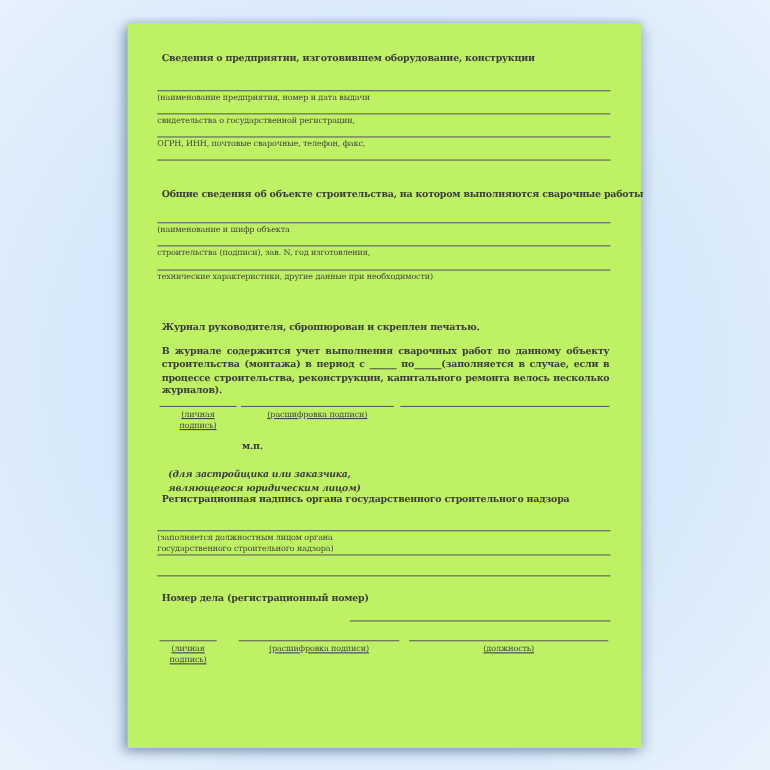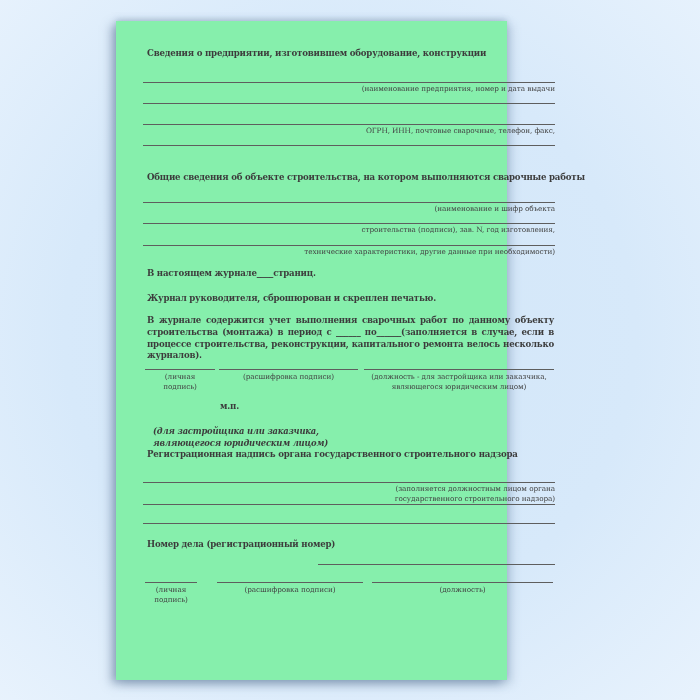--- a/index.html
+++ b/index.html
@@ -2,91 +2,90 @@
 <html><head>
 <meta charset="utf-8">
 <style>
   html,body{margin:0;padding:0;}
   body{
     width:700px;height:700px;overflow:hidden;position:relative;
     background:radial-gradient(circle 520px at 50% 48%, #d2e6f8 0%, #d7e9fa 55%, #e9f3fd 100%);
     font-family:"DejaVu Serif", serif;
   }
   .page{
-    position:absolute;left:116px;top:21px;width:391px;height:659px;
-    background:#86efac;
+    position:absolute;left:116px;top:21px;width:467px;height:659px;
+    background:#bef264;
     box-shadow:-5px 4px 9px rgba(88,114,146,0.50),
                5px 4px 9px rgba(120,146,176,0.30),
                0 -2px 6px rgba(118,144,174,0.35);
   }
   .bt{  
     position:absolute;left:31px;
     font:bold 8.6px/12px "DejaVu Serif", serif;
     color:#3c3c3c;letter-spacing:-0.2px;white-space:nowrap;
   }
   .para{
     position:absolute;left:31px;width:407px;
     font:bold 8.6px/11.8px "DejaVu Serif", serif;
     color:#3c3c3c;letter-spacing:-0.2px;
     text-align:justify;white-space:normal;
   }
   .rule{
     position:absolute;left:27px;width:412px;height:0;
     border-top:1px solid #5e5e5e;
   }
   .cap{  
-    position:absolute;left:27px;width:412px;text-align:right;
+    position:absolute;left:27px;width:412px;text-align:left;
     font:7.3px/10px "DejaVu Serif", serif;
     color:#424242;letter-spacing:-0.1px;
   }
   .sline{position:absolute;height:0;border-top:1px solid #5e5e5e;}
   .slab{
     position:absolute;text-align:center;
     font:7.3px/10px "DejaVu Serif", serif;
-    color:#424242;letter-spacing:-0.1px;
+    color:#424242;letter-spacing:-0.1px;text-decoration:underline;
   }
   .note{
     position:absolute;left:37px;
     font:italic bold 8.4px/12px "DejaVu Serif", serif;
     color:#3c3c3c;letter-spacing:-0.2px;white-space:nowrap;
   }
 </style>
 </head>
 <body>
 
 <div class="page">
 
   <div class="bt" style="top:26px">Сведения о предприятии, изготовившем оборудование, конструкции</div>
 
   <div class="rule" style="top:61px"></div>
   <div class="cap" style="top:63px">(наименование предприятия, номер и дата выдачи</div>
   <div class="rule" style="top:82px"></div>
+  <div class="cap" style="top:84px">свидетельства о государственной регистрации,</div>
   <div class="rule" style="top:103px"></div>
   <div class="cap" style="top:105px">ОГРН, ИНН, почтовые сварочные, телефон, факс,</div>
   <div class="rule" style="top:124px"></div>
 
   <div class="bt" style="top:150px">Общие сведения об объекте строительства, на котором выполняются сварочные работы</div>
 
   <div class="rule" style="top:181px"></div>
   <div class="cap" style="top:183px">(наименование и шифр объекта</div>
   <div class="rule" style="top:202px"></div>
   <div class="cap" style="top:204px">строительства (подписи), зав. N, год изготовления,</div>
   <div class="rule" style="top:224px"></div>
   <div class="cap" style="top:226px">технические характеристики, другие данные при необходимости)</div>
 
-  <div class="bt" style="top:246px">В настоящем журнале____страниц.</div>
   <div class="bt" style="top:271px">Журнал руководителя, сброшюрован и скреплен печатью.</div>
   <div class="para" style="top:294px">В журнале содержится учет выполнения сварочных работ по данному объекту строительства (монтажа) в период с ______ по______(заполняется в случае, если в процессе строительства, реконструкции, капитального ремонта велось несколько журналов).</div>
 
   <div class="sline" style="top:348px;left:29px;width:70px"></div>
   <div class="sline" style="top:348px;left:103px;width:139px"></div>
   <div class="sline" style="top:348px;left:248px;width:190px"></div>
   <div class="slab" style="top:351px;left:40px;width:48px">(личная подпись)</div>
   <div class="slab" style="top:351px;left:103px;width:139px">(расшифровка подписи)</div>
-  <div class="slab" style="top:351px;left:243px;width:200px">(должность - для застройщика или заказчика, являющегося юридическим лицом)</div>
 
   <div class="bt" style="top:379px;left:104px">м.п.</div>
 
   <div class="note" style="top:404px">(для застройщика или заказчика,</div>
   <div class="note" style="top:416px">являющегося юридическим лицом)</div>
 
   <div class="bt" style="top:427px">Регистрационная надпись органа государственного строительного надзора</div>
 
   <div class="rule" style="top:461px"></div>
   <div class="cap" style="top:463px">(заполняется должностным лицом органа</div>

